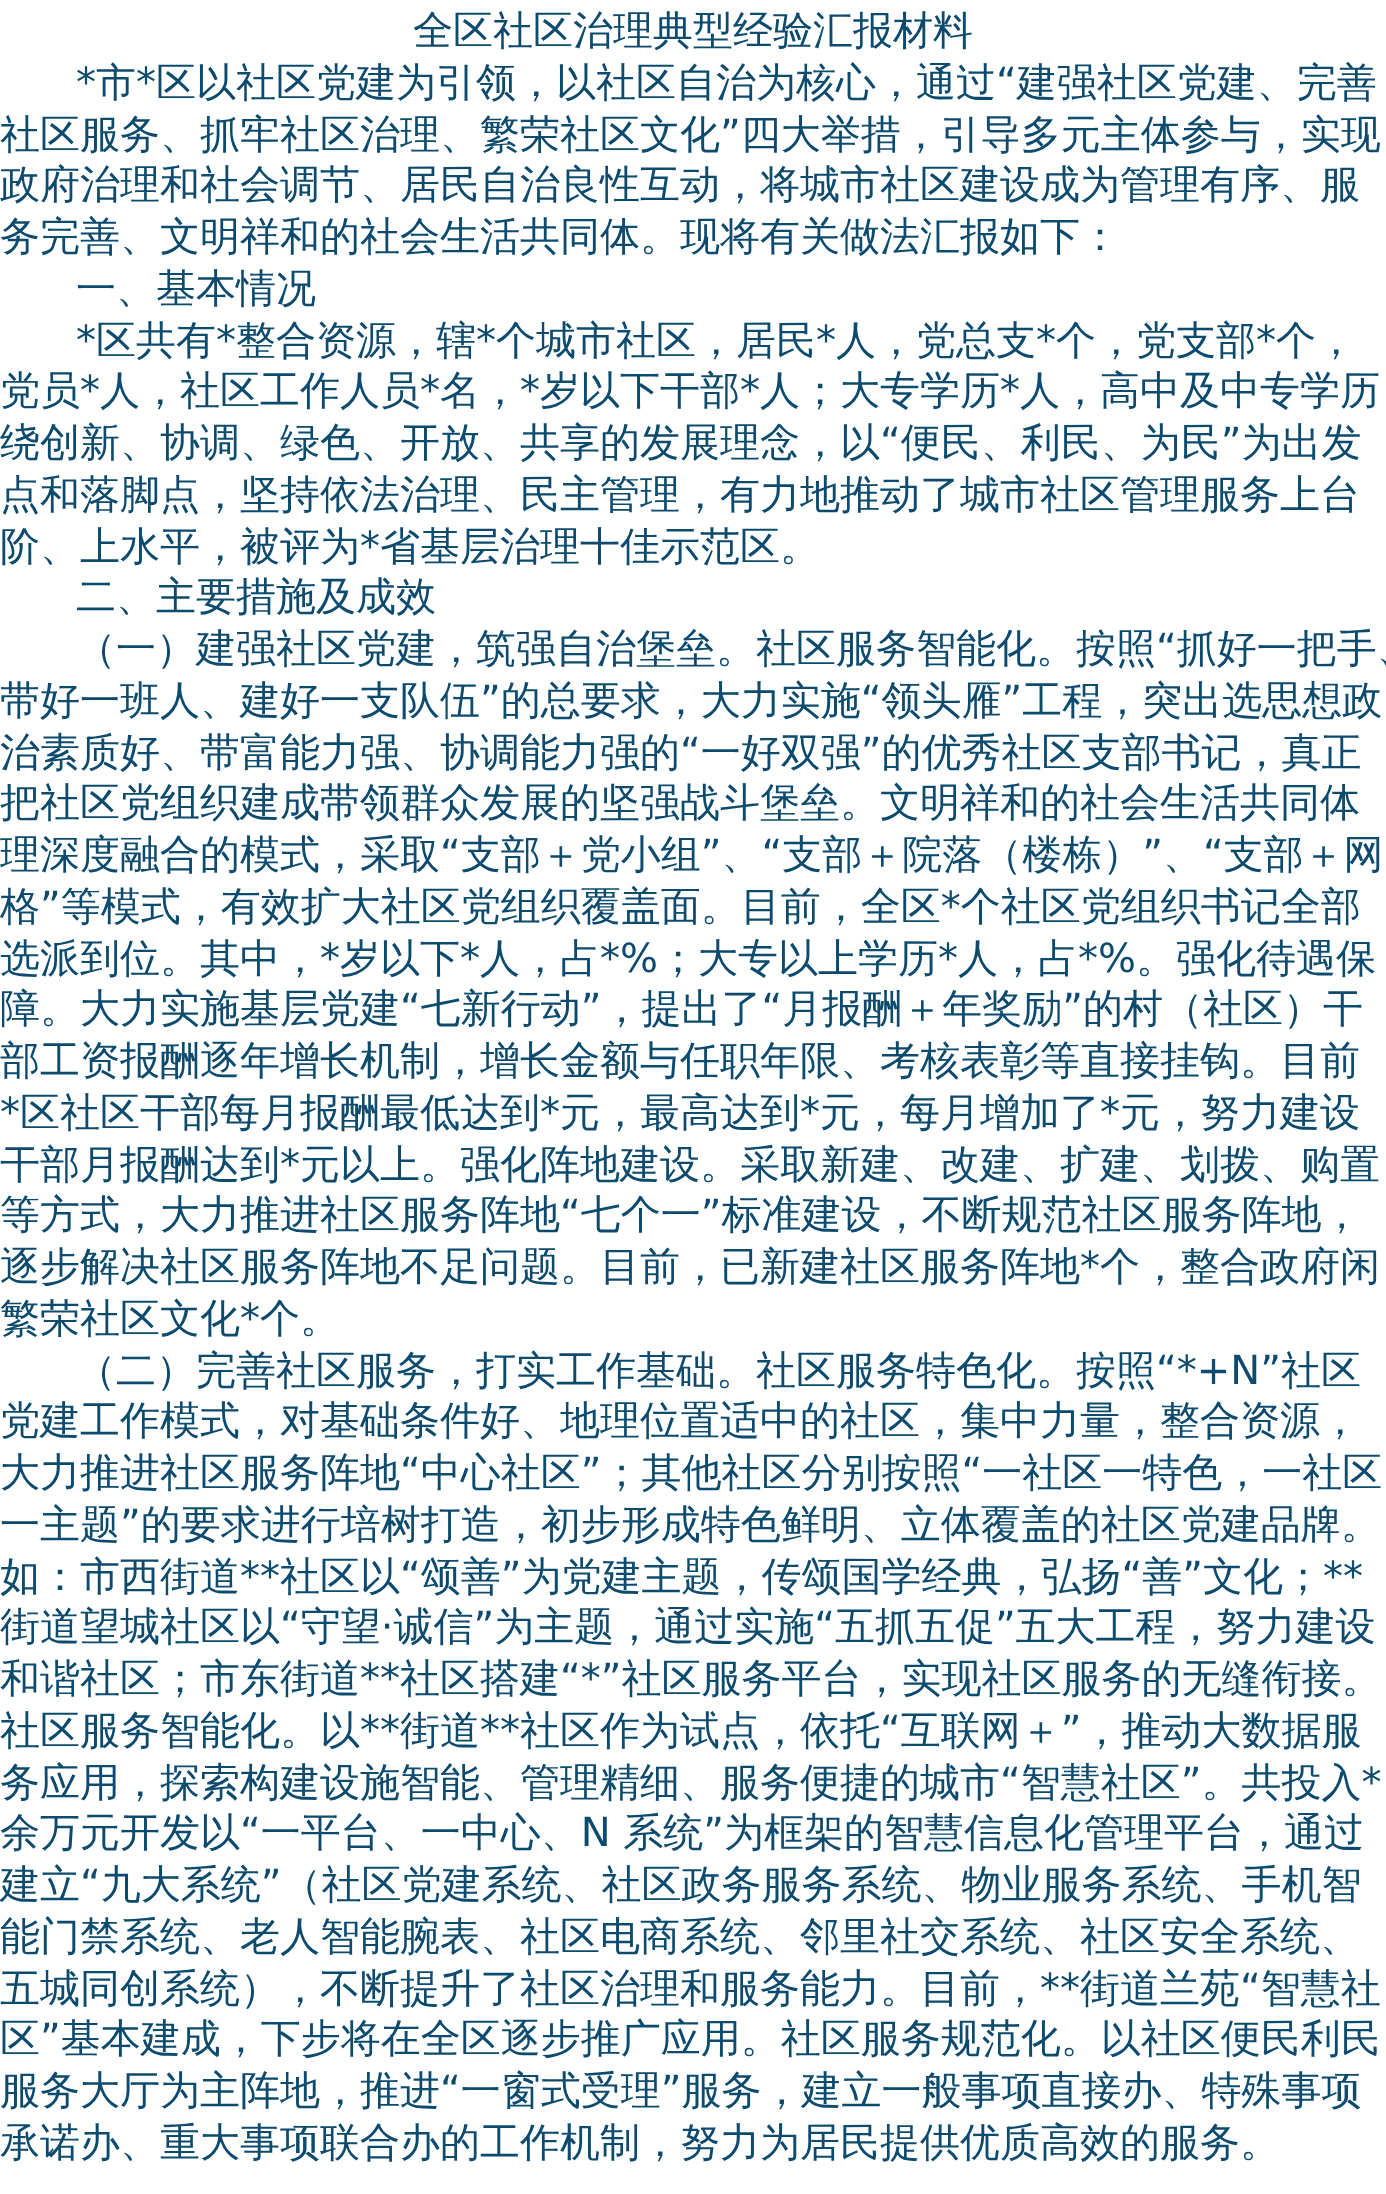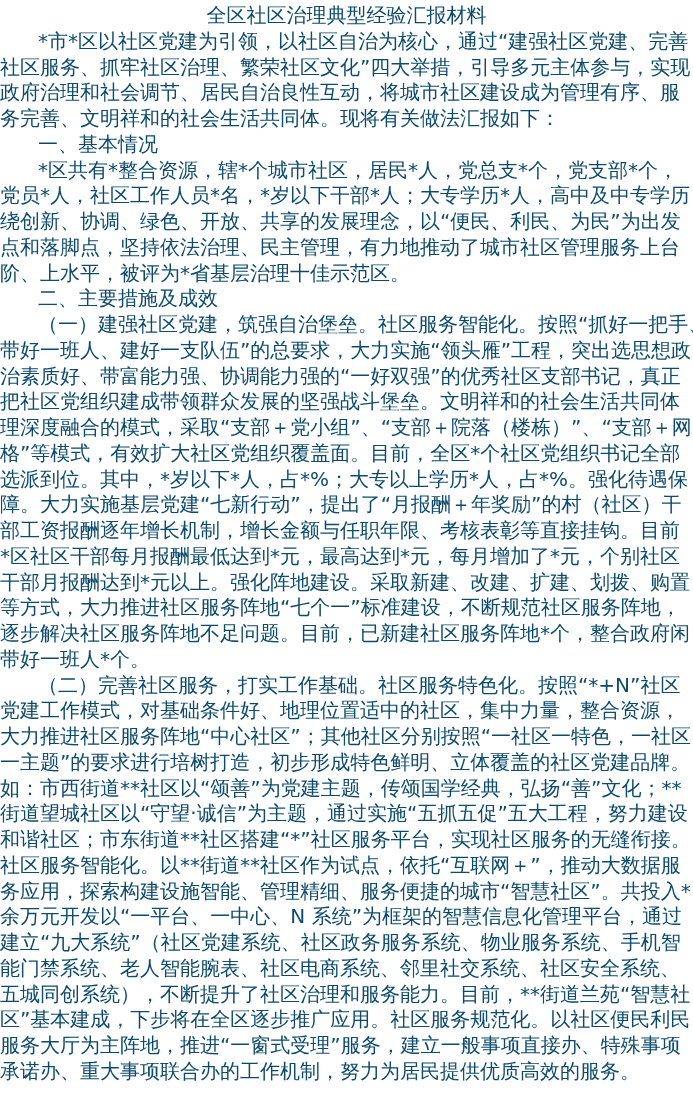--- a/index.html
+++ b/index.html
@@ -65,25 +65,25 @@
       <div class="line indent">二、主要措施及成效</div>
       <div class="line indent">（一）建强社区党建，筑强自治堡垒。社区服务智能化。按照“抓好一把手、</div>
       <div class="line">带好一班人、建好一支队伍”的总要求，大力实施“领头雁”工程，突出选思想政</div>
       <div class="line">治素质好、带富能力强、协调能力强的“一好双强”的优秀社区支部书记，真正</div>
       <div class="line">把社区党组织建成带领群众发展的坚强战斗堡垒。文明祥和的社会生活共同体</div>
       <div class="line">理深度融合的模式，采取“支部＋党小组”、“支部＋院落（楼栋）”、“支部＋网</div>
       <div class="line">格”等模式，有效扩大社区党组织覆盖面。目前，全区*个社区党组织书记全部</div>
       <div class="line">选派到位。其中，*岁以下*人，占*%；大专以上学历*人，占*%。强化待遇保</div>
       <div class="line">障。大力实施基层党建“七新行动”，提出了“月报酬＋年奖励”的村（社区）干</div>
       <div class="line">部工资报酬逐年增长机制，增长金额与任职年限、考核表彰等直接挂钩。目前</div>
-      <div class="line">*区社区干部每月报酬最低达到*元，最高达到*元，每月增加了*元，个别社区</div>
+      <div class="line">*区社区干部每月报酬最低达到*元，最高达到*元，每月增加了*元，努力建设</div>
       <div class="line">干部月报酬达到*元以上。强化阵地建设。采取新建、改建、扩建、划拨、购置</div>
       <div class="line">等方式，大力推进社区服务阵地“七个一”标准建设，不断规范社区服务阵地，</div>
       <div class="line">逐步解决社区服务阵地不足问题。目前，已新建社区服务阵地*个，整合政府闲</div>
-      <div class="line">带好一班人*个。</div>
+      <div class="line">繁荣社区文化*个。</div>
       <div class="line indent">（二）完善社区服务，打实工作基础。社区服务特色化。按照“*+N”社区</div>
       <div class="line">党建工作模式，对基础条件好、地理位置适中的社区，集中力量，整合资源，</div>
       <div class="line">大力推进社区服务阵地“中心社区”；其他社区分别按照“一社区一特色，一社区</div>
       <div class="line">一主题”的要求进行培树打造，初步形成特色鲜明、立体覆盖的社区党建品牌。</div>
       <div class="line">如：市西街道**社区以“颂善”为党建主题，传颂国学经典，弘扬“善”文化；**</div>
       <div class="line">街道望城社区以“守望·诚信”为主题，通过实施“五抓五促”五大工程，努力建设</div>
       <div class="line">和谐社区；市东街道**社区搭建“*”社区服务平台，实现社区服务的无缝衔接。</div>
       <div class="line">社区服务智能化。以**街道**社区作为试点，依托“互联网＋”，推动大数据服</div>
       <div class="line">务应用，探索构建设施智能、管理精细、服务便捷的城市“智慧社区”。共投入*</div>
       <div class="line">余万元开发以“一平台、一中心、N 系统”为框架的智慧信息化管理平台，通过</div>

